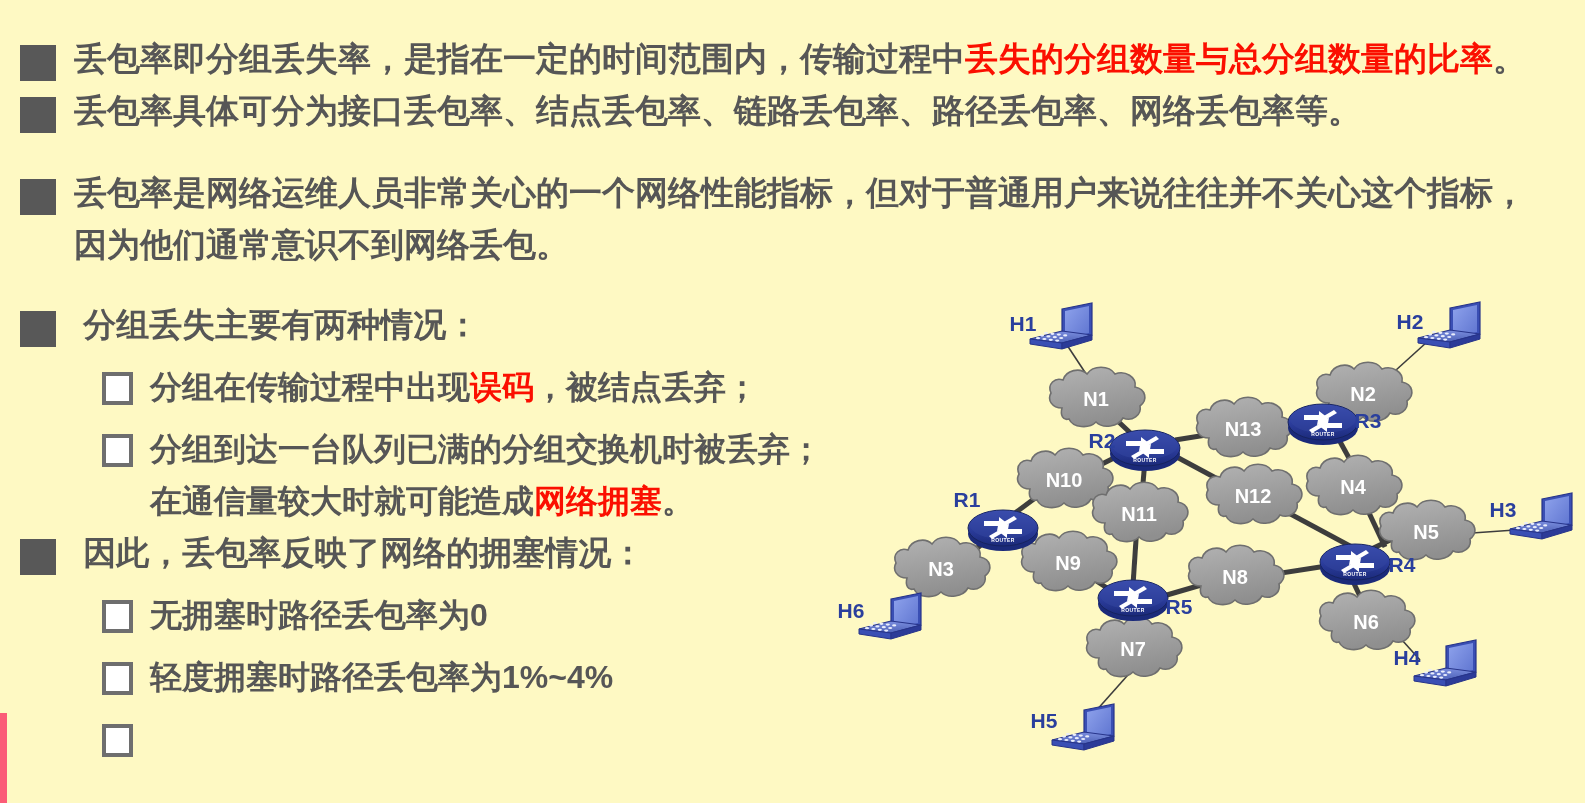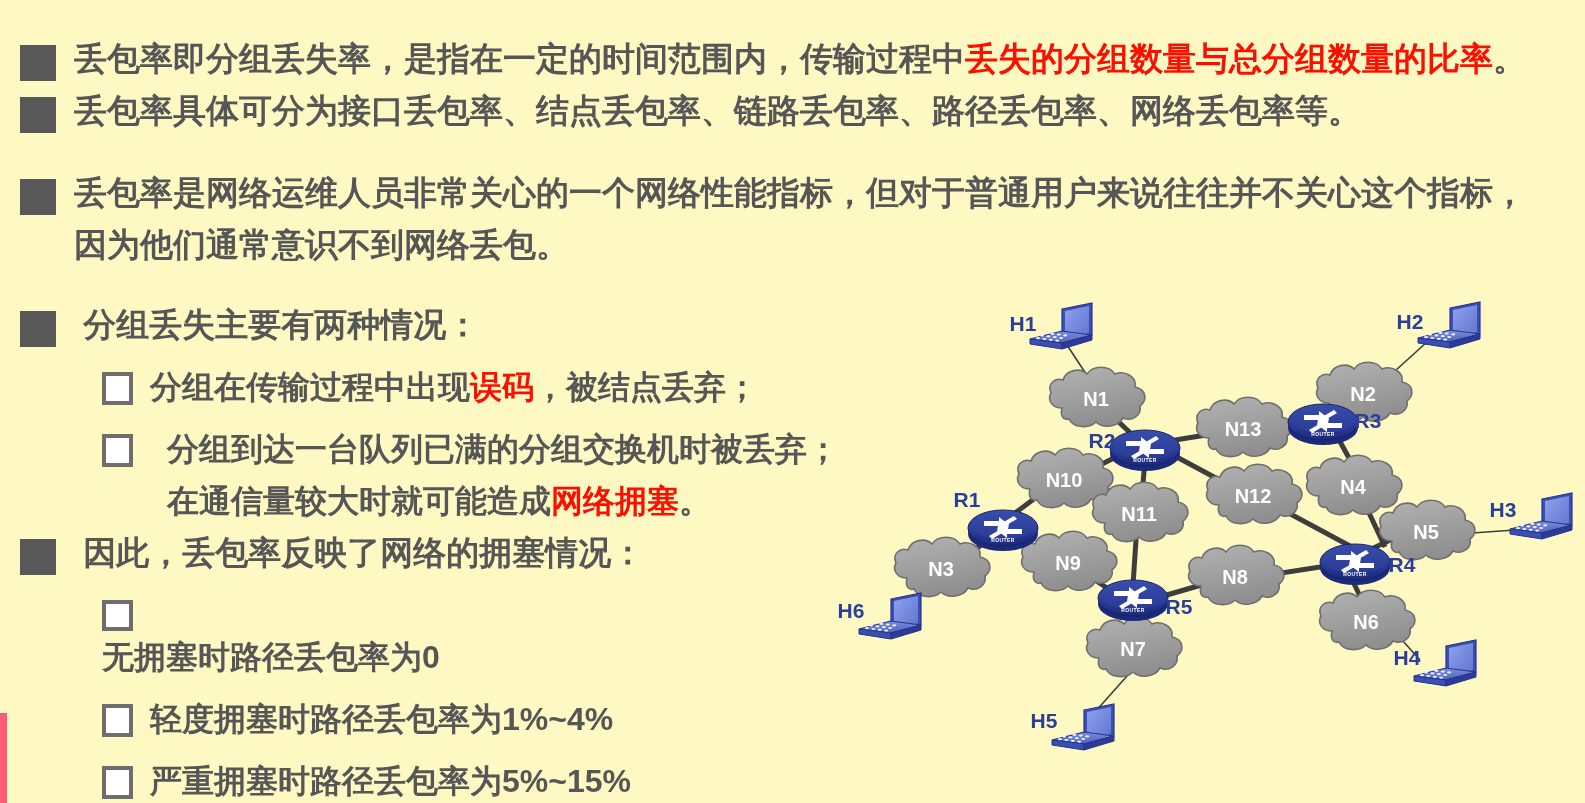--- a/index.html
+++ b/index.html
@@ -40,23 +40,23 @@
     white-space:pre-wrap;
   }
   .txt.sub{font-size:32px;}
   .red{color:#fb0f00;}
 
   .b1{margin-top:33px;}
   .b2{margin-top:0;}
   .b3{margin-top:30px;}
   .b4{margin-top:28px;}
   .s1{margin-top:10px;}
-  .s2{margin-top:10px;gap:17px;}
+  .s2{margin-top:10px;}
   .b5{}
-  .s3{margin-top:10px;flex-direction:column;}
+  .s3{margin-top:10px;}
   .s4{margin-top:10px;}
   .s5{margin-top:10px;}
 
   
   .diagram{position:absolute;left:815px;top:285px;width:770px;height:518px;}
   .diagram svg{display:block;}
 
   .nodelabel{font-family:"Liberation Sans",sans-serif;font-weight:bold;fill:#2a3f9d;font-size:21px;}
   .cloudtext{font-family:"Liberation Sans",sans-serif;font-weight:bold;fill:#ffffff;font-size:20px;}
   .routertext{font-family:"Liberation Sans",sans-serif;font-weight:bold;fill:#ffffff;font-size:5px;letter-spacing:0.4px;}
@@ -112,21 +112,20 @@
       <div class="txt sub"><span>无拥塞时路径丢包率为0</span></div>
     </div>
 
     <div class="row sub-row s4">
       <div class="sq-hollow"></div>
       <div class="txt sub"><span>轻度拥塞时路径丢包率为1%~4%</span></div>
     </div>
 
     <div class="row sub-row s5">
       <div class="sq-hollow"></div>
-      <div class="txt sub"><span>严重拥塞时路径丢包率为5%~15%</span></div>
     </div>
 
   </div>
 
   <div class="diagram">
     <svg width="770" height="518" viewBox="0 0 770 518" xmlns="http://www.w3.org/2000/svg">
       <defs>
         <linearGradient id="rg" x1="0" y1="0" x2="0" y2="1">
           <stop offset="0%" stop-color="#4356bd"></stop>
           <stop offset="55%" stop-color="#2b3c9b"></stop>

